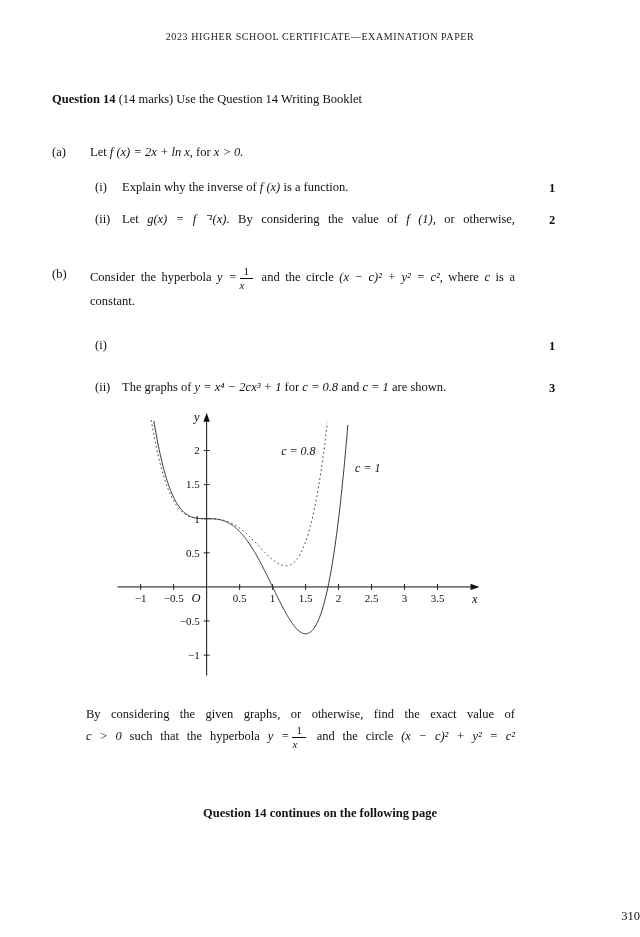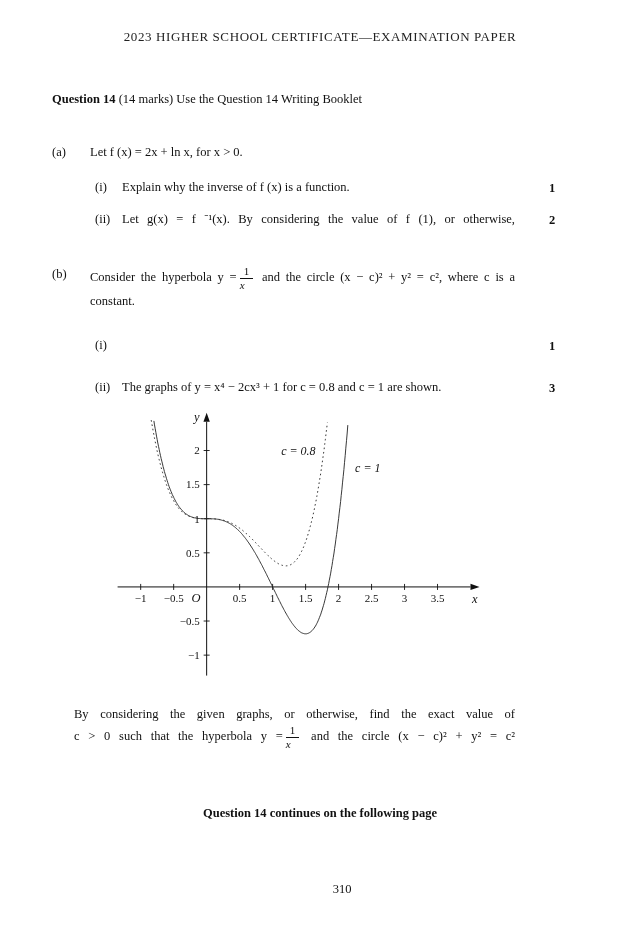--- a/index.html
+++ b/index.html
@@ -1,47 +1,47 @@
 <!DOCTYPE html>
 <html><head>
 <meta charset="utf-8">
 <style>
   html,body{margin:0;padding:0;background:#e8e8e8;}
   .page{
     width:640px;height:937px;margin:0 auto;background:#ffffff;position:relative;
     font-family:"Liberation Serif",serif;font-size:12.5px;color:#111;overflow:hidden;
   }
   .header{
-    text-align:center;padding-top:27px;font-size:13px;letter-spacing:0.6px;color:#222;
+    text-align:center;padding-top:27px;font-size:10px;letter-spacing:0.6px;color:#222;
   }
   .content{margin:0 125px 0 52px;position:relative;}
   .qtitle{margin-top:44px;}
   .bold{font-weight:bold;}
-  .mi{}
+  .mi{font-style:italic;}
   .row{display:flex;margin-top:34px;}
   .plabel{width:38px;flex:none;}
   .pbody{flex:1;min-width:0;}
   .sub{display:flex;margin-left:43px;position:relative;}
   .slabel{width:27px;flex:none;}
   .sbody{flex:1;min-width:0;}
   .sub-ai{margin-top:16px;}
   .sub-aii{margin-top:13px;}
   .partb{margin-top:36px;}
   .sub-bi{margin-top:25px;}
   .sub-bii{margin-top:23px;}
   .mark{position:absolute;left:calc(100% + 34px);top:1px;font-weight:bold;}
   .jline{display:block;text-align:justify;text-align-last:justify;line-height:19px;}
   .nline{display:block;line-height:19px;}
   .frac{display:inline-block;vertical-align:middle;text-align:center;margin:0 3px;}
   .fnum{display:block;font-size:11px;line-height:1.1;padding:0 4px 1px;border-bottom:1px solid #111;font-style:normal;}
   .fden{display:block;font-size:11px;line-height:1.15;font-style:italic;}
   .graph{margin:14px 0 0 57px;}
-  .closing{margin:16px 0 0 22px;}
+  .closing{margin:16px 0 0 34px;}
   .footnote{position:absolute;top:804px;left:0;right:0;text-align:center;font-weight:bold;}
-  .pagenum{position:absolute;top:880px;left:0;right:0;text-align:center;padding-left:44px;}
+  .pagenum{position:absolute;top:907px;left:0;right:0;text-align:right;padding-left:44px;}
   .tick{font:11px "Liberation Serif",serif;fill:#111;}
   .axletter{font:italic 12.5px "Liberation Serif",serif;fill:#111;}
   .olabel{font:italic 12.5px "Liberation Serif",serif;fill:#111;}
   .clabel{font:italic 12px "Liberation Serif",serif;fill:#111;}
   p,div,span{line-height:19px;}
 </style>
 </head>
 <body>
 
 <div class="page">

